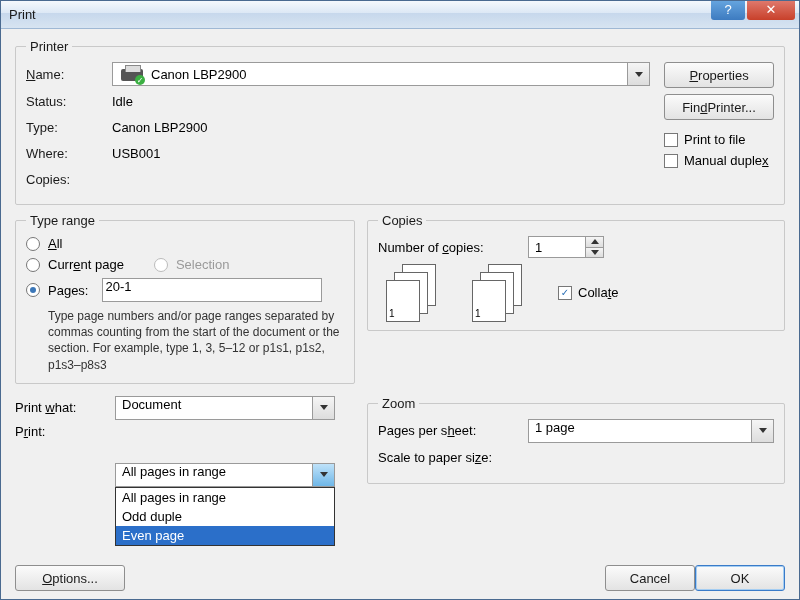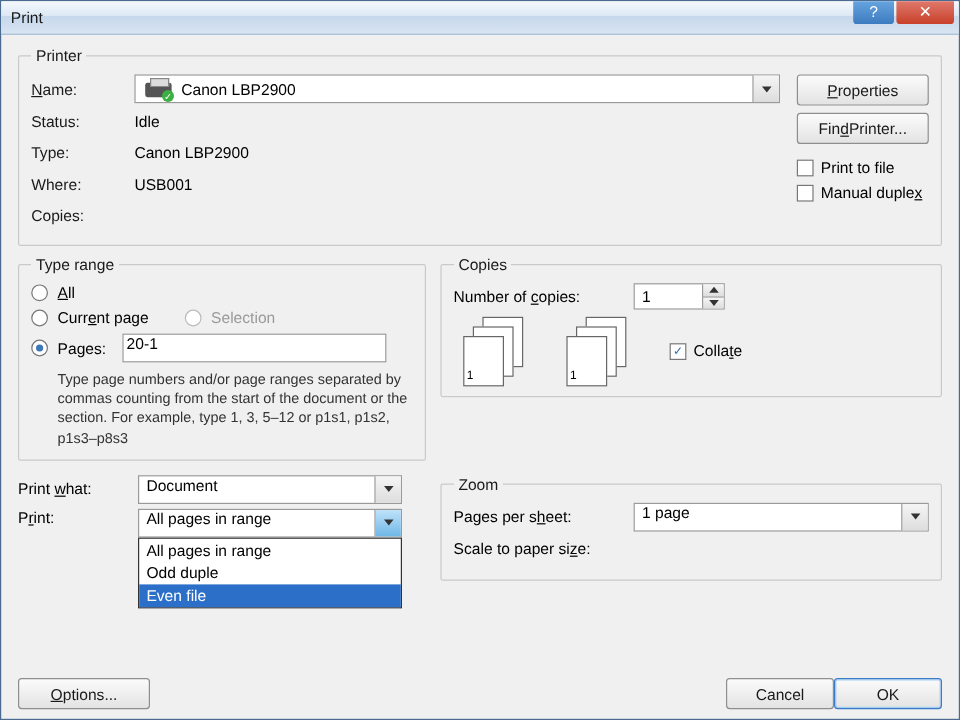--- a/index.html
+++ b/index.html
@@ -130,21 +130,21 @@
 
   .select {
     height: 24px; background: #fff; border: 1px solid #9a9a9a;
     display: flex; align-items: flex-start; padding-left: 6px; position: relative;
     width: 220px;
   }
   .select .dd-arrow { height: 22px; }
 
   .low-row-left { width: 340px; }
   .dropdown-open {
-    position: relative; width: 220px;
+    position: relative; width: 220px; margin-top: 39px;
   }
   .dropdown-list {
     position: absolute; left: 0; top: 24px; width: 220px; background: #fff;
     border: 1px solid #333; z-index: 10;
   }
   .dropdown-list .opt { padding: 2px 6px; }
   .dropdown-list .opt.sel { background: #2b6fc9; color: #fff; }
 
   .bottom-bar { display: flex; align-items: center; padding: 4px 14px 0 14px; }
   .bottom-bar .spacer { flex: 1; }
@@ -291,21 +291,21 @@
           <div class="dropdown-open">
             <div class="select">
               <span>All pages in range</span>
               <span class="dd-arrow active">
                   <span class="tri-down"></span>
                 </span>
             </div>
             <div class="dropdown-list">
               <div class="opt">All pages in range</div>
               <div class="opt">Odd duple</div>
-              <div class="opt sel">Even file</div>
+              <div class="opt sel">Even page</div>
             </div>
           </div>
         </div>
       </div>
 
       <fieldset class="zoom-fs">
         <legend>Zoom</legend>
         <div class="row">
           <span style="width:150px;">Pages per s<span class="u">h</span>eet:</span>
           <div class="select" style="flex:1;width:auto;">

